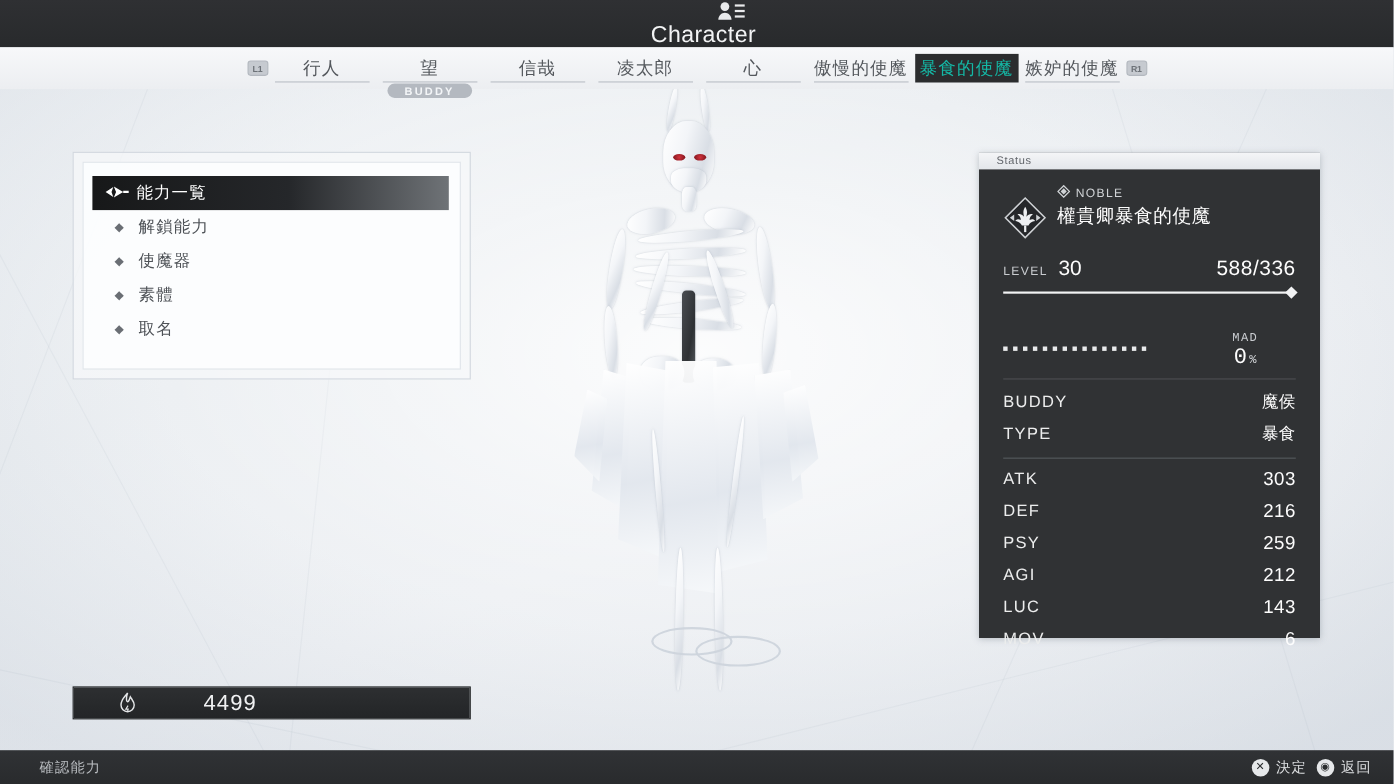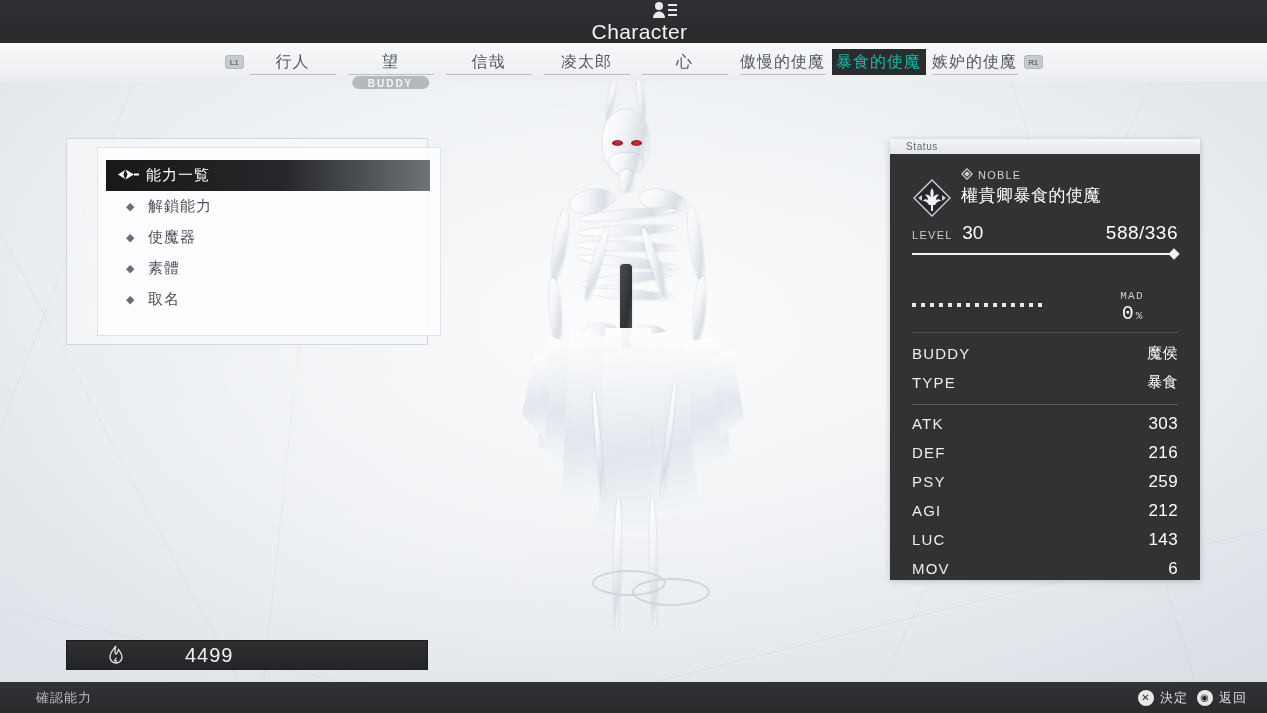--- a/index.html
+++ b/index.html
@@ -78,36 +78,36 @@
 
   
   #menu{
     position:absolute; left:66px; top:138px; width:362px; height:207px;
     background:rgba(247,248,250,.72);
     border:1px solid rgba(206,212,219,.9);
     padding:8px;
   }
   #menu .inner{
     width:100%; height:100%; background:rgba(252,253,254,.92);
-    border:1px solid rgba(222,227,233,.95); padding:12px 10px;margin-left:22px;
+    border:1px solid rgba(222,227,233,.95); padding:12px 10px;
   }
   .mitem{
     height:31px; display:flex; align-items:center; padding-left:18px;
     color:#4e5257; font-size:15px; letter-spacing:1px;
   }
   .mitem .bullet{ width:22px; font-size:11px; color:#6a6e74; }
   .mitem.sel{
     background:linear-gradient(90deg,#171819 0%,#25272a 55%,#6f7377 100%);
     color:#ffffff; padding-left:10px; margin-left:-2px;
   }
   .mitem.sel .bullet{ color:#ffffff; width:30px; }
 
   
   #currency{
-    position:absolute; left:66px; top:640px; width:362px; height:30px;
+    position:absolute; left:66px; top:624px; width:362px; height:30px;
     background:linear-gradient(180deg,#2d2f31,#232527);
     display:flex; align-items:center; border:1px solid #1c1e20;
   }
   #currency .flame{ margin-left:40px; width:18px; height:20px; }
   #currency .amt{ margin-left:60px; color:#f0f1f2; font-size:20px; letter-spacing:1px; }
 
   
   #status{
     position:absolute; left:890px; top:139px; width:310px; height:441px;
     background:#303234; box-shadow:0 1px 6px rgba(90,100,112,.35);
@@ -115,21 +115,21 @@
   #status .shead{
     height:15px; background:linear-gradient(180deg,#f4f5f7,#e3e6ea);
     color:#62666b; font-size:10px; letter-spacing:.6px; padding-left:16px;
     display:flex; align-items:center;
   }
   #status .sbody{ padding:14px 22px 0 22px; }
   .nameblock{ display:flex; align-items:flex-start; gap:9px; }
   .crest{ width:40px; height:40px; position:relative; flex:none; margin-top:10px; }
   .noble{ display:flex; align-items:center; gap:5px; color:#cfd2d5; font-size:11px; letter-spacing:1.2px; }
   .cname{ color:#fdfdfd; font-size:17px; letter-spacing:.5px; margin-top:2px; }
-  .lvrow{ display:flex; align-items:flex-end; justify-content:space-between; margin-top:4px; }
+  .lvrow{ display:flex; align-items:flex-end; justify-content:space-between; margin-top:16px; }
   .lvlab{ color:#c9ccd0; font-size:11px; letter-spacing:1.3px; }
   .lvnum{ color:#fdfdfd; font-size:19px; margin-left:5px; }
   .hpnum{ color:#fdfdfd; font-size:19px; letter-spacing:.5px; }
   .hpbar{ position:relative; height:9px; margin-top:5px; }
   .hpbar .line{ position:absolute; left:0; right:6px; top:4px; height:2px; background:#f2f3f4; }
   .hpbar .dia{ position:absolute; right:0; top:1px; width:8px; height:8px; background:#f2f3f4; transform:rotate(45deg); }
   .madrow{ display:flex; margin-top:32px;font-family:Liberation Mono, monospace; }
   .dots{ flex:1; display:flex; gap:5px; align-items:center; padding-bottom:5px; }
   .dots i{ width:4px; height:4px; background:#e9eaec; display:block; }
   .madbox{ width:92px; text-align:center; }

